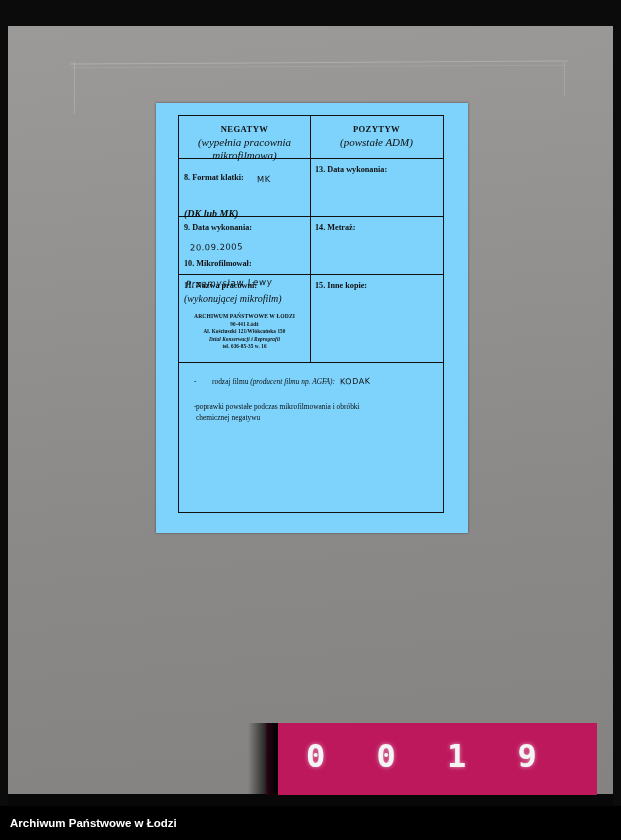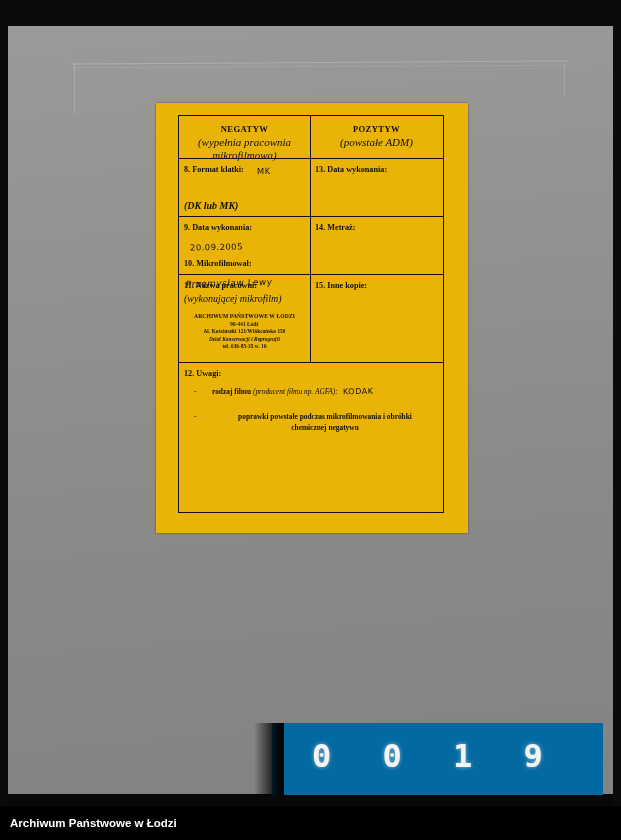--- a/index.html
+++ b/index.html
@@ -77,21 +77,21 @@
     background: #0b0b0b;
   }
 
   
   #sheet {
     position: absolute;
     left: 156px;
     top: 103px;
     width: 312px;
     height: 430px;
-    background: #eab308;
+    background: #7dd3fc;
     box-shadow: 0 0 2px rgba(0,0,0,.5);
   }
   #sheet-inner {
     position: absolute;
     left: 22px;
     top: 12px;
     width: 264px;
     height: 396px;
     border: 1.4px solid #111;
   }
@@ -169,31 +169,31 @@
     color: #101010;
   }
   .stamp .s-small { font-size: 5.2px; font-weight: bold; }
   .stamp .s-it { font-style: italic; font-weight: bold; }
 
   
   .notes {
     font-size: 7.4px;
     line-height: 1.5;
   }
-  .notes .b { font-weight: bold; text-align: center; }
+  .notes .b { font-weight: normal; }
   .notes .it { font-style: italic; }
 
   
   #counter-strip {
     position: absolute;
-    left: 272px;
+    left: 266px;
     top: 723px;
     width: 331px;
     height: 72px;
-    background: #0369a1;
+    background: #be185d;
   }
   #counter-strip .glow {
     position: absolute;
     left: -18px; top: 0;
     width: 30px; height: 72px;
     background: linear-gradient(90deg, rgba(0,0,0,0) 0%, rgba(0,0,0,.85) 70%, #000 100%);
   }
   #counter-digits {
     position: absolute;
     left: 40px;
@@ -256,21 +256,21 @@
 
       <div class="cell" style="left:0; top:5px; width:131px;">
         <div class="hdr">NEGATYW</div>
         <div class="hdr-sub">(wypełnia pracownia mikrofilmowa)</div>
       </div>
       <div class="cell" style="left:131px; top:5px; width:133px;">
         <div class="hdr">POZYTYW</div>
         <div class="hdr-sub">(powstałe ADM)</div>
       </div>
 
-      <div class="cell" style="left:0; top:46px; width:131px;">
+      <div class="cell" style="left:0; top:54px; width:131px;">
         <div class="lbl">8. Format klatki:</div>
         <div style="position:absolute; left:78px; top:-2px;">
           <span class="hand">MK</span>
         </div>
         <div class="lbl-it" style="position:absolute; left:5px; top:38px; font-weight:bold;">(DK lub MK)</div>
       </div>
       <div class="cell" style="left:131px; top:46px; width:133px;">
         <div class="lbl">13. Data wykonania:</div>
       </div>
 
@@ -297,33 +297,32 @@
           <div class="s-small">Al. Kościuszki 121/Włókcańska 150</div>
           <div class="s-small s-it">Dział Konserwacji i Reprografii</div>
           <div class="s-small">tel. 636-85-35 w. 16</div>
         </div>
       </div>
       <div class="cell" style="left:131px; top:162px; width:133px;">
         <div class="lbl">15. Inne kopie:</div>
       </div>
 
       <div class="cell" style="left:0; top:250px; width:264px; height:146px;">
-        <div class="lbl">12. Uwagi:</div>
 
         <div class="notes" style="position:relative; margin-top:7px;">
           <span style="position:absolute; left:10px; top:0;">-</span>
           <div style="margin-left:28px;">
             <span class="b">rodzaj filmu </span><span class="it">(producent filmu np. AGFA):</span>
             <span class="hand" style="font-size:8px; margin-left:3px;">KODAK</span>
           </div>
         </div>
 
         <div class="notes" style="position:relative; margin-top:13px;">
           <span style="position:absolute; left:10px; top:0;">-</span>
-          <div style="margin-left:28px;">
+          <div style="margin-left:12px;">
             <div class="b">poprawki powstałe podczas mikrofilmowania i obróbki</div>
             <div class="b">chemicznej negatywu</div>
           </div>
         </div>
       </div>
 
     </div>
   </div>
 
   <div id="counter-strip">

